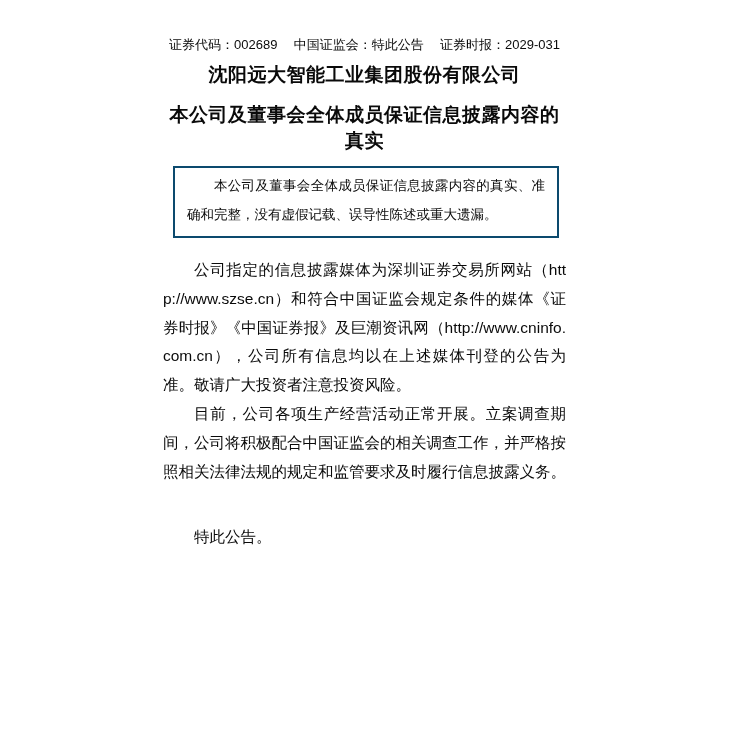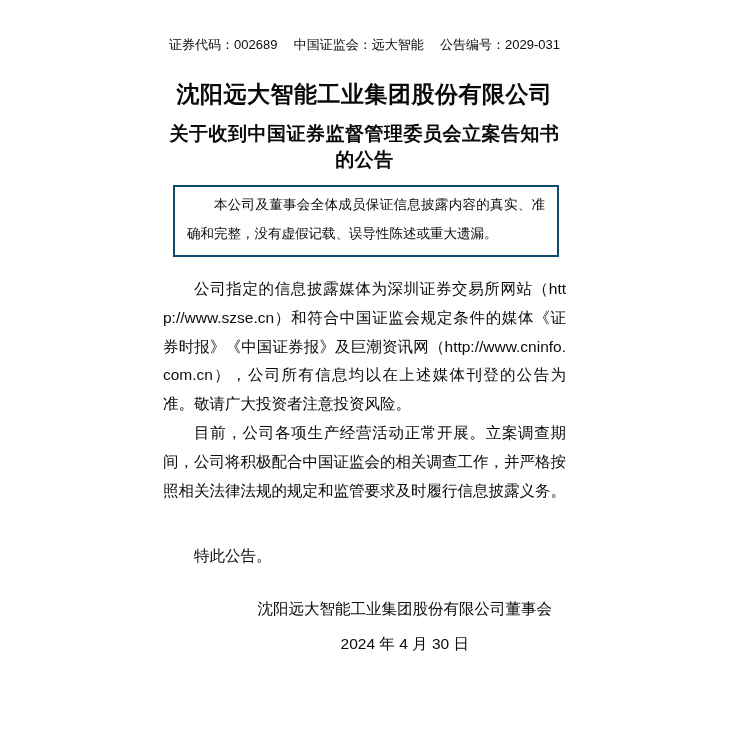--- a/index.html
+++ b/index.html
@@ -18,23 +18,23 @@
   .header-row {
     display: flex;
     justify-content: space-between;
     align-items: baseline;
     font-size: 13px;
     line-height: 18px;
     padding: 0 6px 0 6px;
     white-space: nowrap;
   }
   .doc-title-company {
-    margin-top: 27px;
+    margin-top: 8px;
     text-align: center;
-    font-size: 23px;
+    font-size: 19px;
     font-weight: bold;
     line-height: 26px;
     letter-spacing: 0.5px;
   }
   .doc-title-subject {
     margin-top: 14px;
     text-align: center;
     font-size: 19px;
     font-weight: bold;
     line-height: 26px;
@@ -69,35 +69,31 @@
   }
   .signoff .sig-date { margin-top: 6px; }
 </style>
 </head>
 <body>
 
 <div class="page">
 
   <div class="header-row">
     <div><span>证券代码：</span><span>002689</span></div>
-    <div><span>中国证监会：</span><span>远大智能</span></div>
-    <div><span>公告编号：</span><span>2029-031</span></div>
+    <div><span>中国证监会：</span><span>特此公告</span></div>
+    <div><span>证券时报：</span><span>2029-031</span></div>
   </div>
 
   <h1 class="doc-title-company">沈阳远大智能工业集团股份有限公司</h1>
-  <h2 class="doc-title-subject">关于收到中国证券监督管理委员会立案告知书的公告</h2>
+  <h2 class="doc-title-subject">本公司及董事会全体成员保证信息披露内容的真实</h2>
 
   <div class="disclaimer-box">
     <p>本公司及董事会全体成员保证信息披露内容的真实、准确和完整，没有虚假记载、误导性陈述或重大遗漏。</p>
   </div>
 
   <div class="doc-body">
     <p>公司指定的信息披露媒体为深圳证券交易所网站（http://www.szse.cn）和符合中国证监会规定条件的媒体《证券时报》《中国证券报》及巨潮资讯网（http://www.cninfo.com.cn），公司所有信息均以在上述媒体刊登的公告为准。敬请广大投资者注意投资风险。</p>
     <p>目前，公司各项生产经营活动正常开展。立案调查期间，公司将积极配合中国证监会的相关调查工作，并严格按照相关法律法规的规定和监管要求及时履行信息披露义务。</p>
     <p class="closing">特此公告。</p>
   </div>
 
-  <div class="signoff">
-    <div class="sig-signer">沈阳远大智能工业集团股份有限公司董事会</div>
-    <div class="sig-date">2024 年 4 月 30 日</div>
-  </div>
 
 </div>
 
 </body></html>

